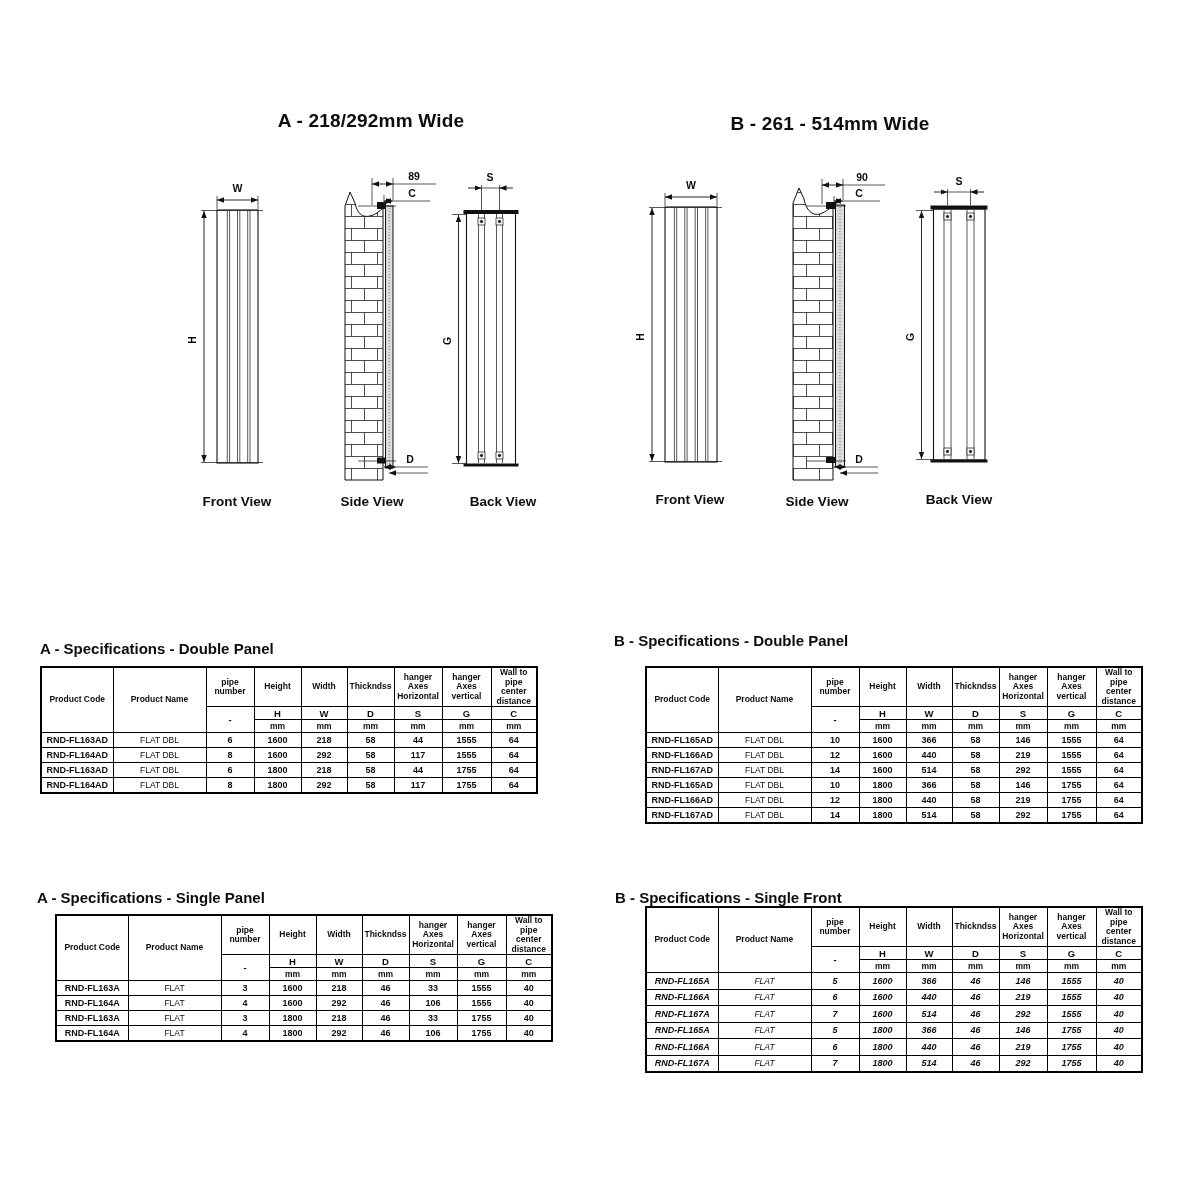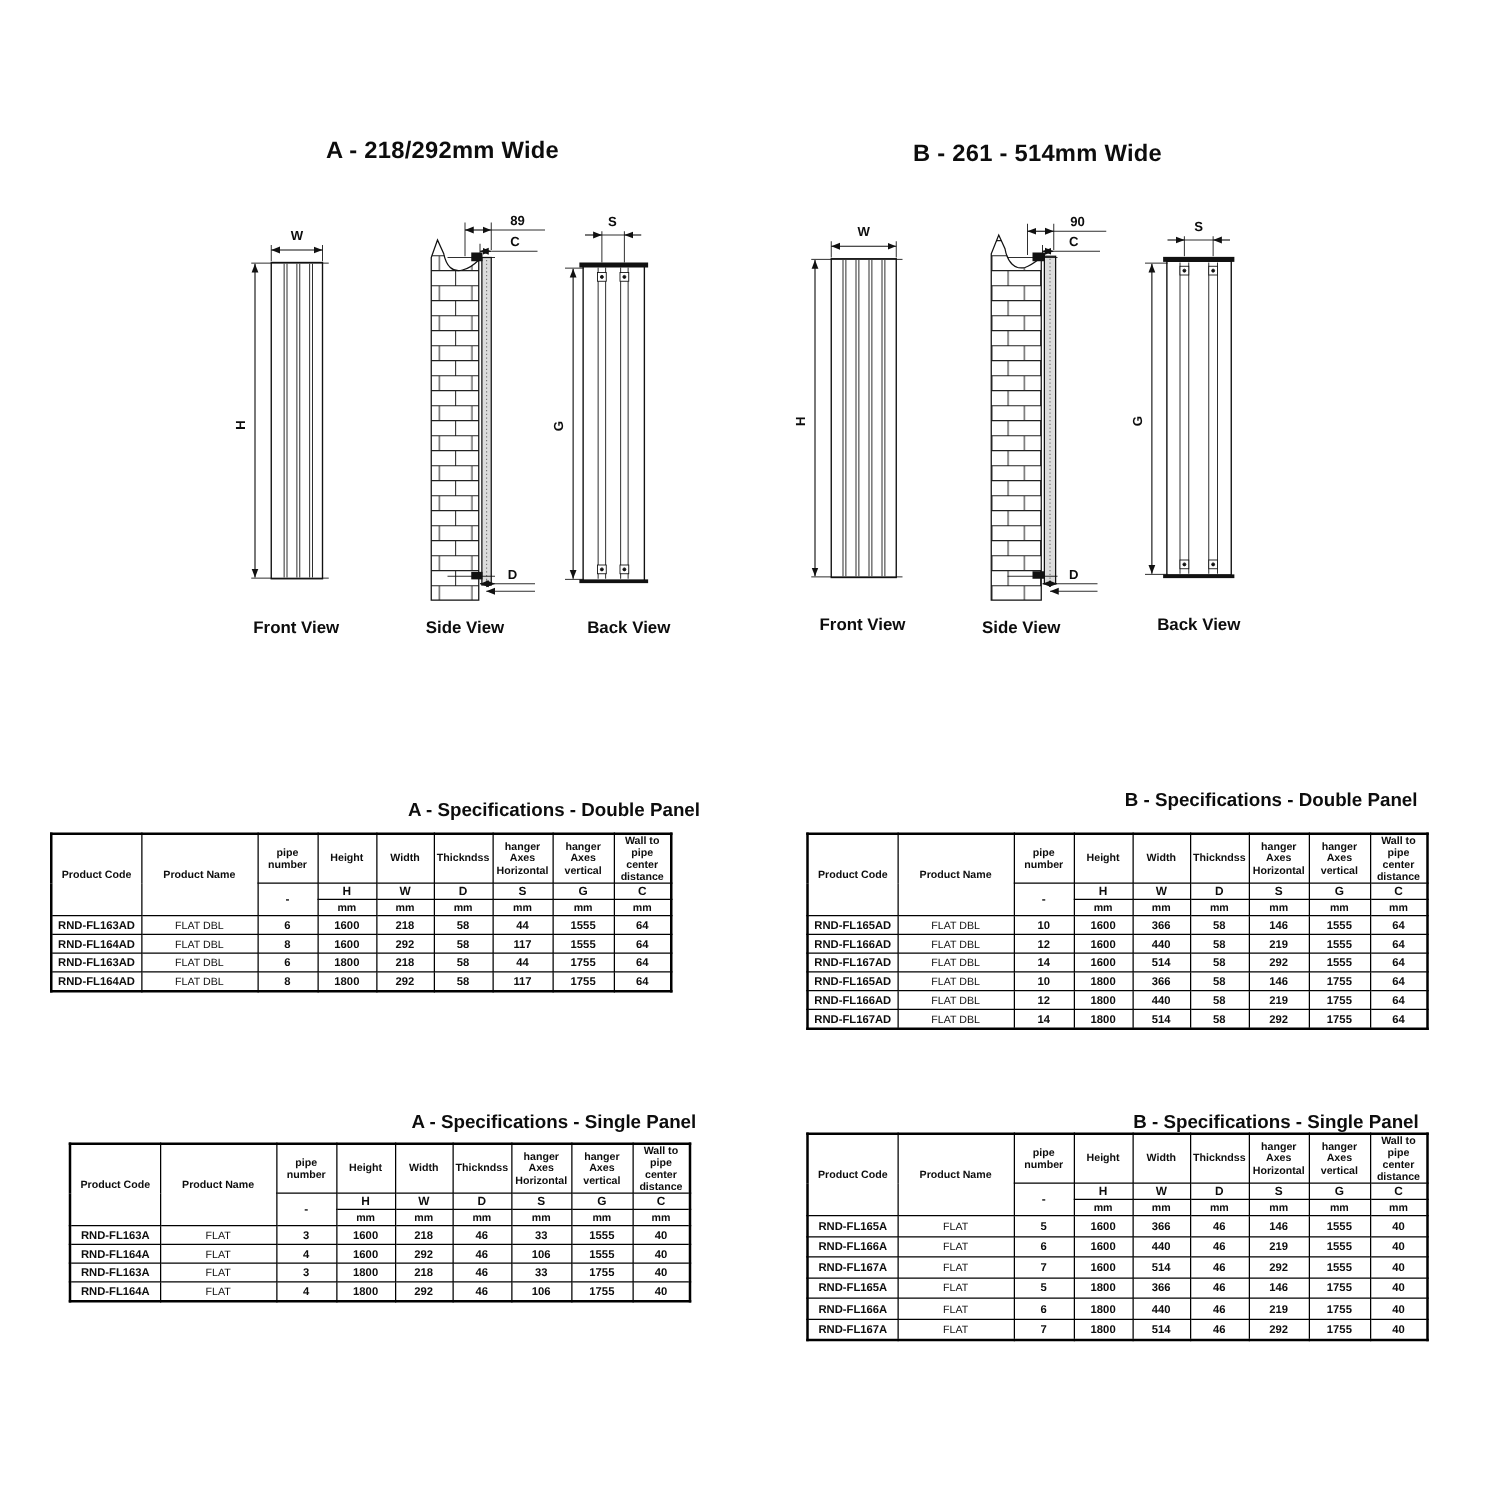--- a/index.html
+++ b/index.html
@@ -1,21 +1,21 @@
 <!DOCTYPE html>
 <html><head>
 <meta charset="utf-8">
 <style>
   html,body{margin:0;padding:0;background:#fff;}
   .page{position:relative;width:1200px;height:1200px;background:#ffffff;overflow:hidden;
         font-family:"Liberation Sans", sans-serif;color:#0d0d0d;}
   .diagram-title{position:absolute;text-align:center;font-weight:bold;font-size:19px;letter-spacing:0.2px;}
-  #title-a{left:164px;top:110px;width:380px;}
+  #title-a{left:181px;top:110px;width:380px;}
   #title-b{left:620px;top:113px;width:420px;}
-  .table-title{position:absolute;text-align:right;font-weight:bold;font-size:15px;}
+  .table-title{position:absolute;text-align:left;font-weight:bold;font-size:15px;}
   #tt-a-double{left:40px;top:640px;width:520px;}
   #tt-b-double{left:614px;top:632px;width:520px;}
   #tt-a-single{left:37px;top:889px;width:520px;}
   #tt-b-single{left:615px;top:889px;width:520px;}
   svg{position:absolute;overflow:visible;}
   #svg-a{left:180px;top:150px;}
   #svg-b{left:620px;top:150px;}
   svg text{font-family:"Liberation Sans", sans-serif;fill:#0d0d0d;}
   .lbl{font-size:10.5px;font-weight:bold;text-anchor:middle;}
   .cap{font-size:13.5px;font-weight:bold;text-anchor:middle;}
@@ -24,21 +24,21 @@
   .dim{stroke:#111;stroke-width:0.9;fill:none;}
   .spec-table{position:absolute;border-collapse:collapse;table-layout:fixed;background:#fff;
               border:2px solid #000;}
   .spec-table th,.spec-table td{border:1px solid #000;text-align:center;vertical-align:middle;
               padding:0;overflow:hidden;}
   .spec-table thead tr.r1 th{height:38px;font-size:8.5px;font-weight:bold;line-height:1.12;}
   .spec-table thead tr.r2 th{height:12px;font-size:9.5px;font-weight:bold;}
   .spec-table thead tr.r3 th{height:12px;font-size:8.5px;font-weight:bold;}
   .spec-table tbody td{height:14px;font-size:9px;font-weight:bold;}
   .spec-table tbody td.name{font-weight:normal;font-size:8.5px;}
-  .spec-table.tall tbody td{height:15.5px;}
+  .spec-table.tall tbody td{height:15.5px;font-style:italic;}
   #t-a-double{left:40px;top:666px;width:498px;}
   #t-b-double{left:645px;top:666px;width:497px;}
   #t-a-single{left:55px;top:914px;width:490px;}
   #t-b-single{left:645px;top:906px;width:494px;}
 </style>
 </head>
 <body>
 
 <div class="page">
 
@@ -247,21 +247,21 @@
         <line class="dim" x1="921.5" y1="211" x2="921.5" y2="459" marker-start="url(#aU)" marker-end="url(#aD)"></line>
         <text class="lbl" x="913.5" y="337" transform="rotate(-90 913.5 337)">G</text>
       </g>
       <text class="cap" x="959" y="504">Back View</text>
     </g>
   </svg>
 
   <div class="table-title" id="tt-a-double">A - Specifications - Double Panel</div>
   <div class="table-title" id="tt-b-double">B - Specifications - Double Panel</div>
   <div class="table-title" id="tt-a-single">A - Specifications - Single Panel</div>
-  <div class="table-title" id="tt-b-single">B - Specifications - Single Panel</div>
+  <div class="table-title" id="tt-b-single">B - Specifications - Single Front</div>
 
   <table class="spec-table" id="t-a-double">
       <colgroup>
         <col style="width: 72px;">
         <col style="width: 93px;">
         <col style="width: 48px;">
         <col style="width: 47px;">
         <col style="width: 46px;">
         <col style="width: 47px;">
         <col style="width: 48px;">

